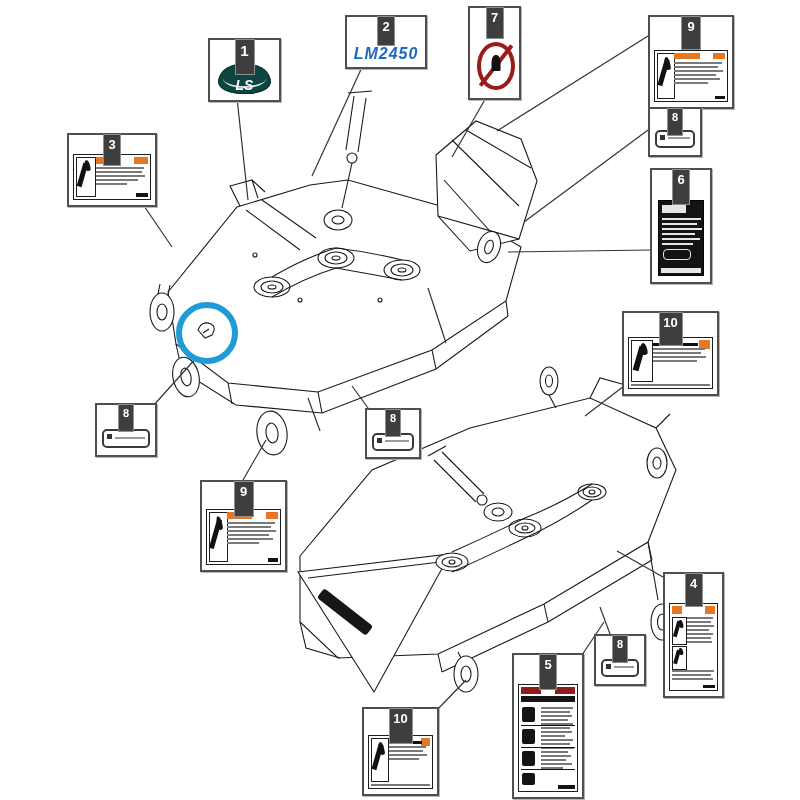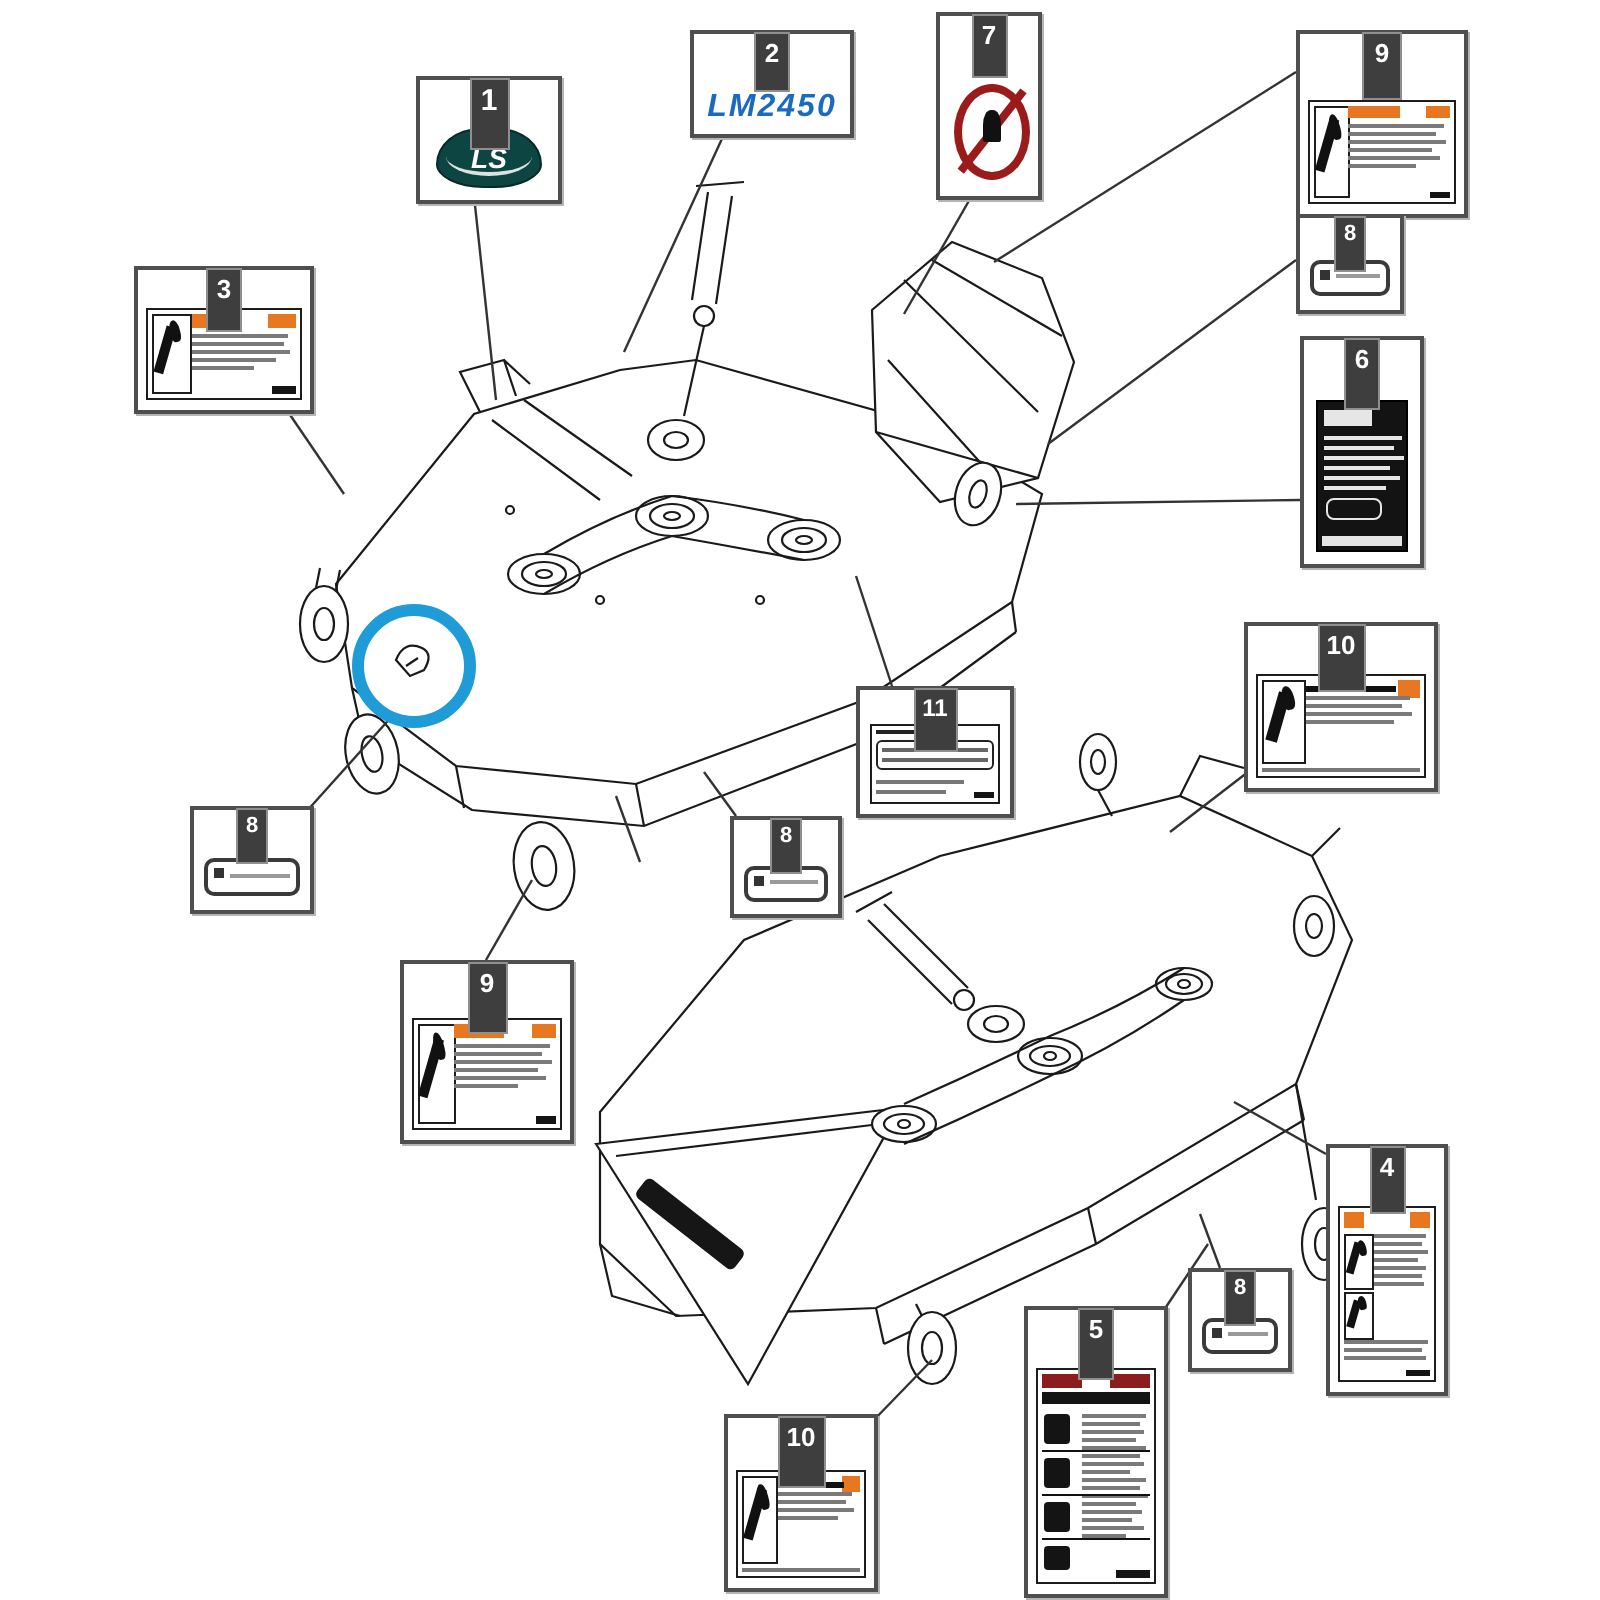--- a/index.html
+++ b/index.html
@@ -24,21 +24,21 @@
 
   .pict{position:absolute;border:1px solid #1d1d1d;background:#fff;}
   .pict::before{content:"";position:absolute;left:18%;top:12%;width:30%;height:62%;
                 background:#111;transform:rotate(16deg);}
   .pict::after{content:"";position:absolute;left:44%;top:6%;width:30%;height:30%;
                background:#111;border-radius:50% 50% 35% 35%;transform:rotate(-14deg);}
 
   
   .dlogo{position:absolute;background:#0c4541;border:1px solid #062a27;
          border-radius:48% 48% 52% 52% / 70% 70% 46% 46%;
-         display:flex;align-items:center;justify-content:center;}
+         display:flex;align-items:flex-end;justify-content:center;}
   .dlogo span{color:#fff;font-style:italic;font-weight:bold;font-size:14px;}
   .dlogo::before{content:"";position:absolute;left:8%;right:8%;top:12%;bottom:18%;
                  border-bottom:2px solid #fff;border-radius:50%;opacity:.85;}
 
   
   .dmodel{position:absolute;color:#1a6ac2;font-style:italic;font-weight:bold;
           font-size:16px;text-align:center;letter-spacing:1px;}
 
   
   .dno{position:absolute;border:4px solid #9b1b1b;border-radius:50%;background:#fff;}
@@ -244,33 +244,20 @@
   </div>
 
   <div class="callout" style="left:95px;top:403px;width:58px;height:50px;">
     <div class="tag" style="width:16px;height:28px;font-size:11px;">8</div>
     <div class="dstrip" style="left:5px;right:5px;bottom:7px;height:15px;">
       <i style="left:3px;top:3px;width:5px;height:5px;background:#333;"></i>
       <i style="left:11px;right:3px;top:6px;height:2px;"></i>
     </div>
   </div>
 
-  <div class="callout" style="left:428px;top:343px;width:75px;height:62px;">
-    <div class="tag" style="width:22px;height:32px;font-size:12px;">11</div>
-    <div class="decal" style="left:5px;right:5px;bottom:5px;height:38px;">
-      <i style="left:2px;top:2px;width:30%;height:2px;background:#222;"></i>
-      <div class="rr" style="left:2px;right:2px;top:7px;height:13px;">
-        <i style="top:3px;"></i>
-          <i style="top:8px;"></i>
-      </div>
-      <i style="left:2px;bottom:9px;width:70%;height:2px;"></i>
-      <i style="left:2px;bottom:4px;width:55%;height:2px;"></i>
-      <i class="chip" style="right:2px;bottom:2px;width:10px;height:3px;"></i>
-    </div>
-  </div>
 
   <div class="callout" style="left:622px;top:311px;width:93px;height:81px;">
     <div class="tag" style="width:24px;height:34px;font-size:13px;">10</div>
     <div class="decal" style="left:4px;right:4px;bottom:5px;height:50px;">
       <div class="pict" style="left:2px;top:2px;bottom:6px;width:24%;"></div>
       <i class="orange" style="right:2px;top:2px;width:13%;height:9px;"></i>
       <div class="lines" style="left:29%;right:3px;top:5px;">
         <i style="width:80%;height:3px;background:#111;"></i>
         <i style="width:92%"></i>
           <i style="width:86%"></i>

